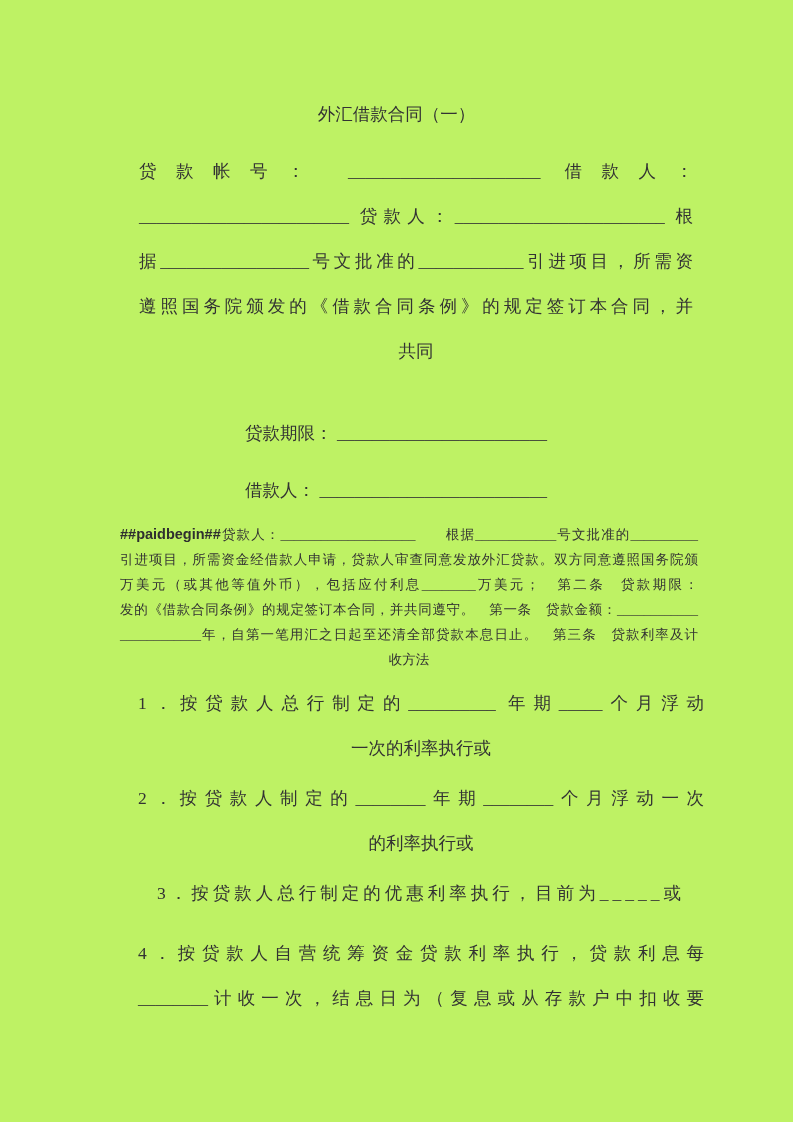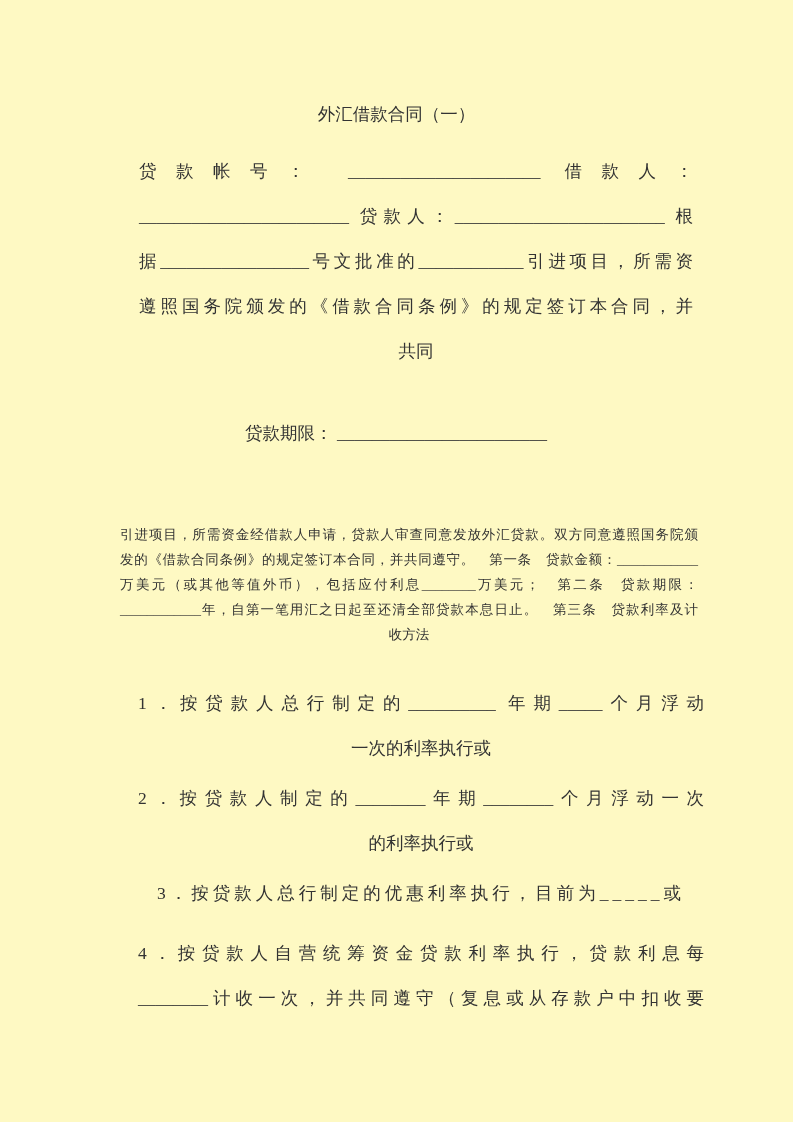--- a/index.html
+++ b/index.html
@@ -3,21 +3,21 @@
 <meta charset="utf-8">
 <style>
   * { margin:0; padding:0; box-sizing:border-box; }
   html,body { width:793px; height:1122px; }
   body {
     background:#ffffff;
     color:#333333;
     font-family:"Liberation Serif","DejaVu Serif",serif;
     overflow:hidden;
   }
-  .page { position:relative; width:793px; height:1122px; background:#fef9c3; }
+  .page { position:relative; width:793px; height:1122px; background:#bef264; }
 
   .title {
     position:absolute; top:101px; left:120px; width:553px;
     font-size:17.5px; font-weight:normal; text-align:center; line-height:26px;
     color:#333333;
   }
 
   
   .big { font-size:17.5px; line-height:45px; color:#333333; }
   .intro { position:absolute; top:149px; left:119px; width:554px;margin-left:20px; }
@@ -55,41 +55,43 @@
   <div class="intro big">
     <div class="jl">贷款帐号： ______________________ 借款人：</div>
     <div class="jl">________________________ 贷款人：________________________ 根</div>
     <div class="jl">据_________________号文批准的____________引进项目，所需资</div>
     <div class="jl">遵照国务院颁发的《借款合同条例》的规定签订本合同，并</div>
     <div class="ll">共同</div>
   </div>
 
   <div class="field-1 big ll">贷款期限： ________________________</div>
 
+  <div class="field-2 big ll">借款人： __________________________</div>
 
   <div class="paid small">
+    <div class="jl"><span class="marker">##paidbegin##</span><span>贷款人：____________________　　根据____________号文批准的__________</span></div>
     <div class="jl">引进项目，所需资金经借款人申请，贷款人审查同意发放外汇贷款。双方同意遵照国务院颁</div>
+    <div class="jl">万美元（或其他等值外币），包括应付利息________万美元；　第二条　贷款期限：</div>
     <div class="jl">发的《借款合同条例》的规定签订本合同，并共同遵守。　第一条　贷款金额：____________</div>
-    <div class="jl">万美元（或其他等值外币），包括应付利息________万美元；　第二条　贷款期限：</div>
     <div class="jl">____________年，自第一笔用汇之日起至还清全部贷款本息日止。　第三条　贷款利率及计</div>
     <div class="ll">收方法</div>
   </div>
 
   <div class="clause clause-1 big">
     <div class="jl">1．按贷款人总行制定的__________ 年期_____个月浮动</div>
     <div class="ll">一次的利率执行或</div>
   </div>
 
   <div class="clause clause-2 big">
     <div class="jl">2．按贷款人制定的________年期________个月浮动一次</div>
     <div class="ll">的利率执行或</div>
   </div>
 
   <div class="clause clause-3 big">
     <div class="ll">3．按贷款人总行制定的优惠利率执行，目前为_____或</div>
   </div>
 
   <div class="clause clause-4 big">
     <div class="jl">4．按贷款人自营统筹资金贷款利率执行，贷款利息每</div>
-    <div class="jl">________计收一次，并共同遵守（复息或从存款户中扣收要</div>
+    <div class="jl">________计收一次，结息日为（复息或从存款户中扣收要</div>
   </div>
 
 </div>
 
 </body></html>

